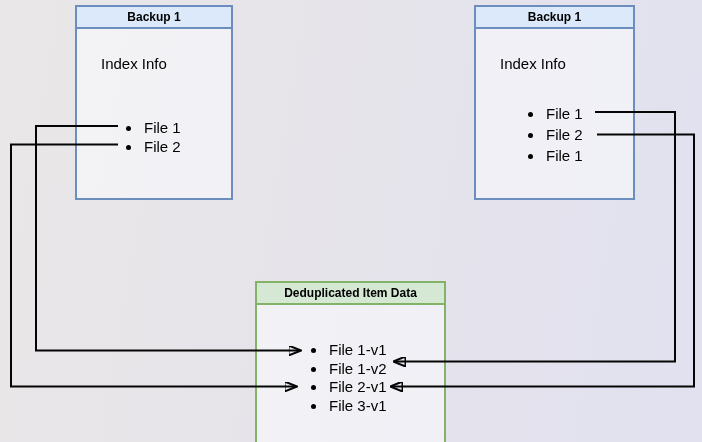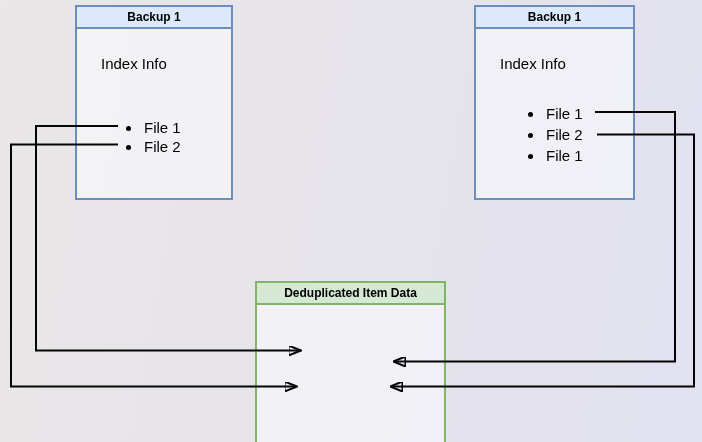--- a/index.html
+++ b/index.html
@@ -74,20 +74,26 @@
     <div class="index-label">Index Info</div>
     <ul class="file-list" id="backup2-list">
         <li>File 1</li>
         <li>File 2</li>
         <li>File 1</li>
       </ul>
   </div>
 
   <div class="box green" style="left:255px; top:281px; width:191px; height:175px;">
     <div class="box-header">Deduplicated Item Data</div>
+    <ul class="file-list" id="dedup-list">
+        <li>File 1-v1</li>
+        <li>File 1-v2</li>
+        <li>File 2-v1</li>
+        <li>File 3-v1</li>
+      </ul>
   </div>
 
   <svg class="arrows" width="702" height="442" viewBox="0 0 702 442">
     <defs>
       <marker id="arrow-head" markerUnits="userSpaceOnUse" markerWidth="13" markerHeight="10" refX="11.5" refY="5" orient="auto">
         <path d="M0,0 L12.5,5 L0,10 z" fill="#050505" stroke="none"></path>
       </marker>
     </defs>
     <path d="M118,126 H36 V350.5 H300" marker-end="url(#arrow-head)"></path>
     <path d="M118,144.5 H11 V386.5 H296" marker-end="url(#arrow-head)"></path>

